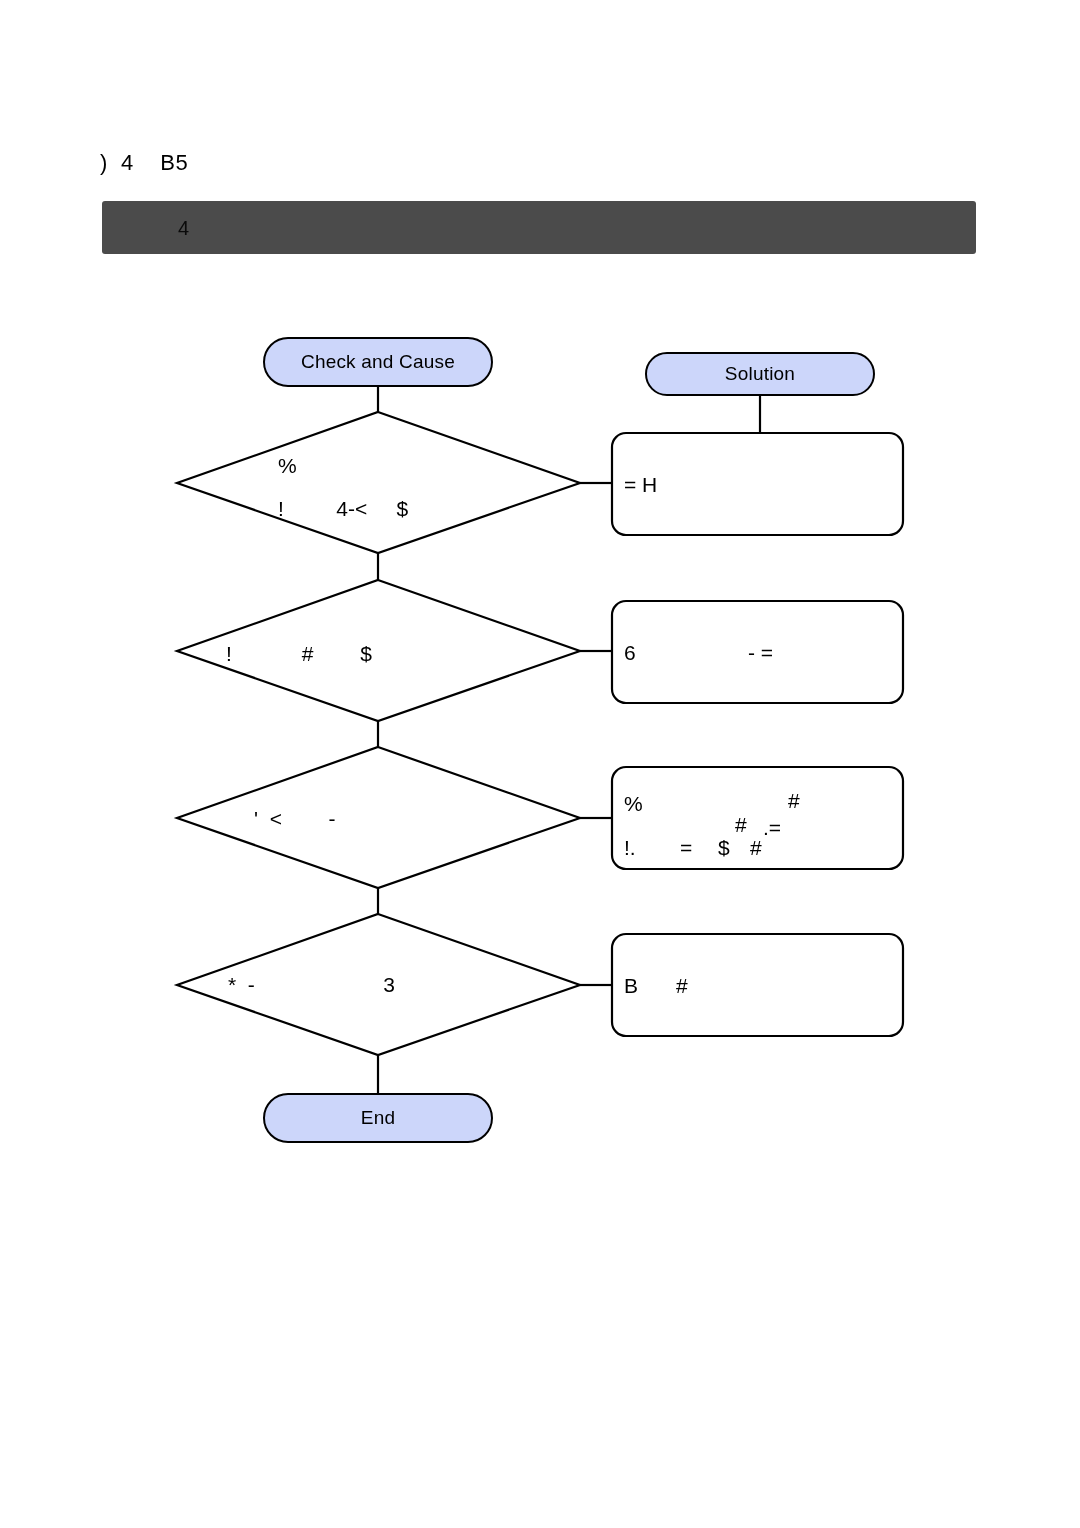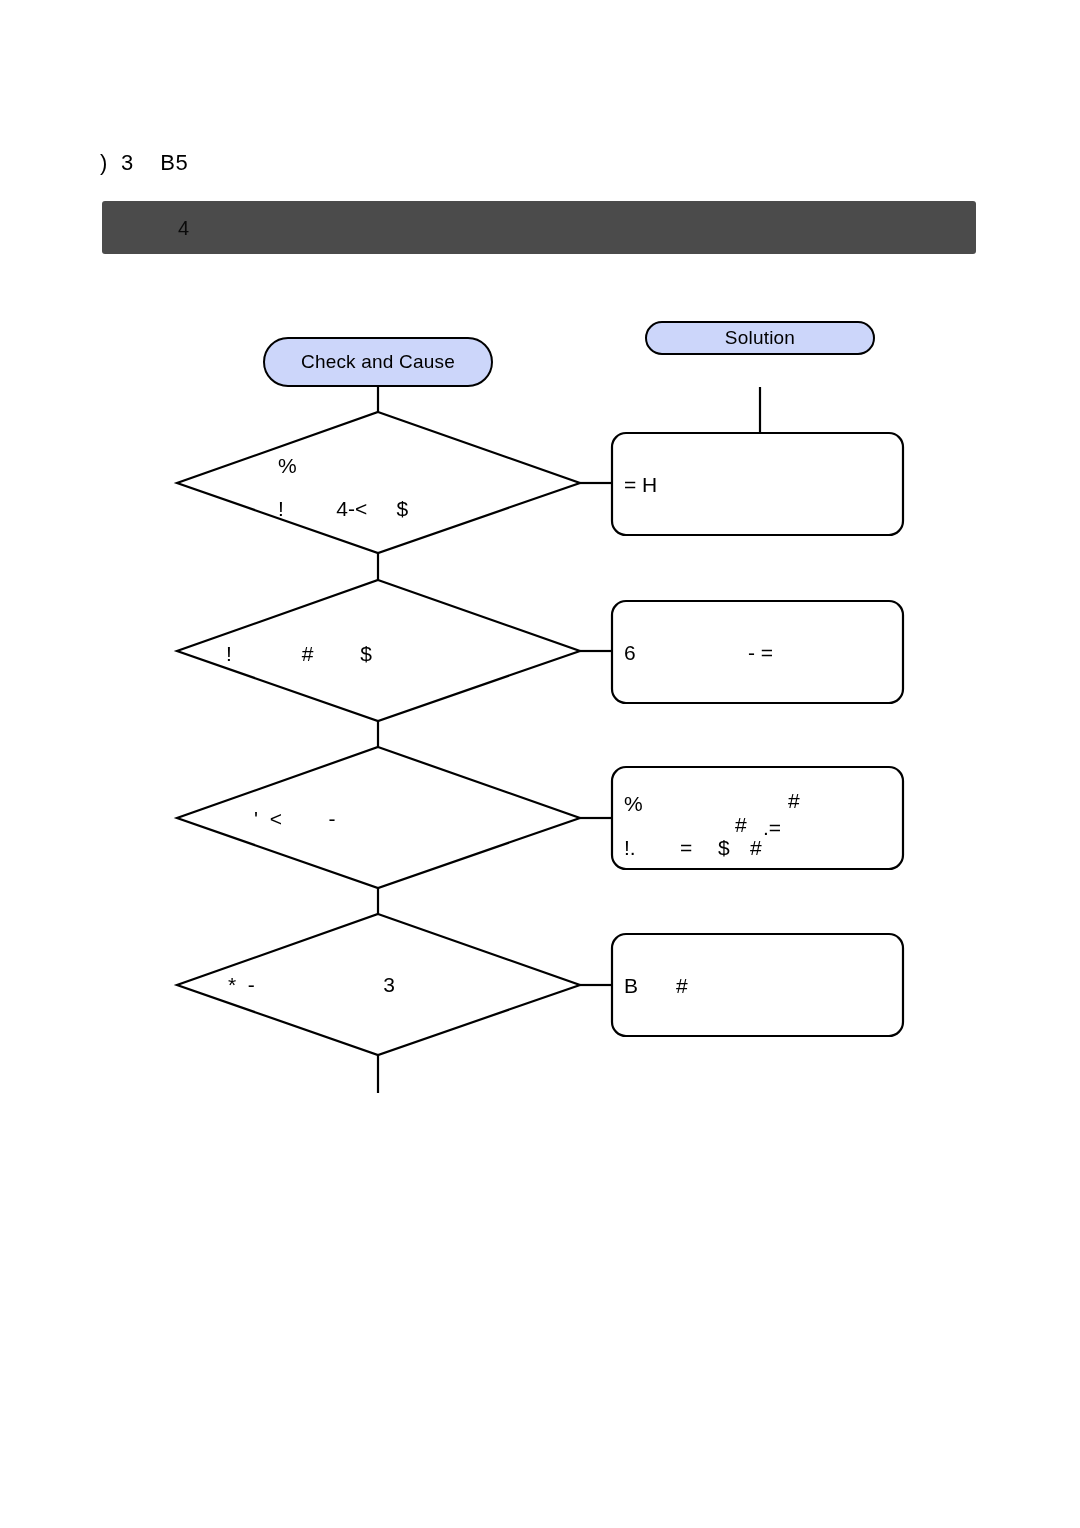--- a/index.html
+++ b/index.html
@@ -70,21 +70,21 @@
     border-radius: 26px;
     box-sizing: border-box;
     display: flex;
     align-items: center;
     justify-content: center;
     font-size: 19px;
     font-weight: normal;
     letter-spacing: 0.2px;
   }
   #pill-check  { left: 263px; top: 337px; width: 230px; height: 50px; }
-  #pill-sol    { left: 645px; top: 321px; width: 230px; height: 34px; }
+  #pill-sol    { left: 645px; top: 352px; width: 230px; height: 44px; }
   #pill-end    { left: 263px; top: 1093px; width: 230px; height: 50px; }
 
   
   .diamond-text {
     position: absolute;
     font-size: 21px;
     line-height: 22px;
     white-space: pre;
   }
 
@@ -92,21 +92,21 @@
   .box-text {
     position: absolute;
     font-size: 21px;
     line-height: 22px;
     white-space: pre;
   }
 </style>
 </head>
 <body>
 
-<div id="doc-label">)  3    B5</div>
+<div id="doc-label">)  4    B5</div>
 
 <div id="title-bar">
   <div id="title-bar-text">4</div>
 </div>
 
 <div id="flow">
 
   <svg id="flow-svg" width="1080" height="1528" viewBox="0 0 1080 1528">
     <g fill="none" stroke="#000000" stroke-width="2.2" stroke-linejoin="miter">
 
@@ -139,20 +139,23 @@
       <rect x="612" y="934" width="291" height="102" rx="14" ry="14" fill="#ffffff"></rect>
     </g>
   </svg>
 
   <div class="pill" id="pill-check">
     <span>Check and Cause</span>
   </div>
   <div class="pill" id="pill-sol">
     <span>Solution</span>
   </div>
+  <div class="pill" id="pill-end">
+    <span>End</span>
+  </div>
 
   <div class="diamond-text" style="left:278px; top:455px;">%</div>
   <div class="diamond-text" style="left:278px; top:498px;">!         4-&lt;     $</div>
 
   <div class="diamond-text" style="left:226px; top:643px;">!            #        $</div>
 
   <div class="diamond-text" style="left:254px; top:808px;">'  &lt;        -</div>
 
   <div class="diamond-text" style="left:228px; top:974px;">*  -                      3</div>
 

